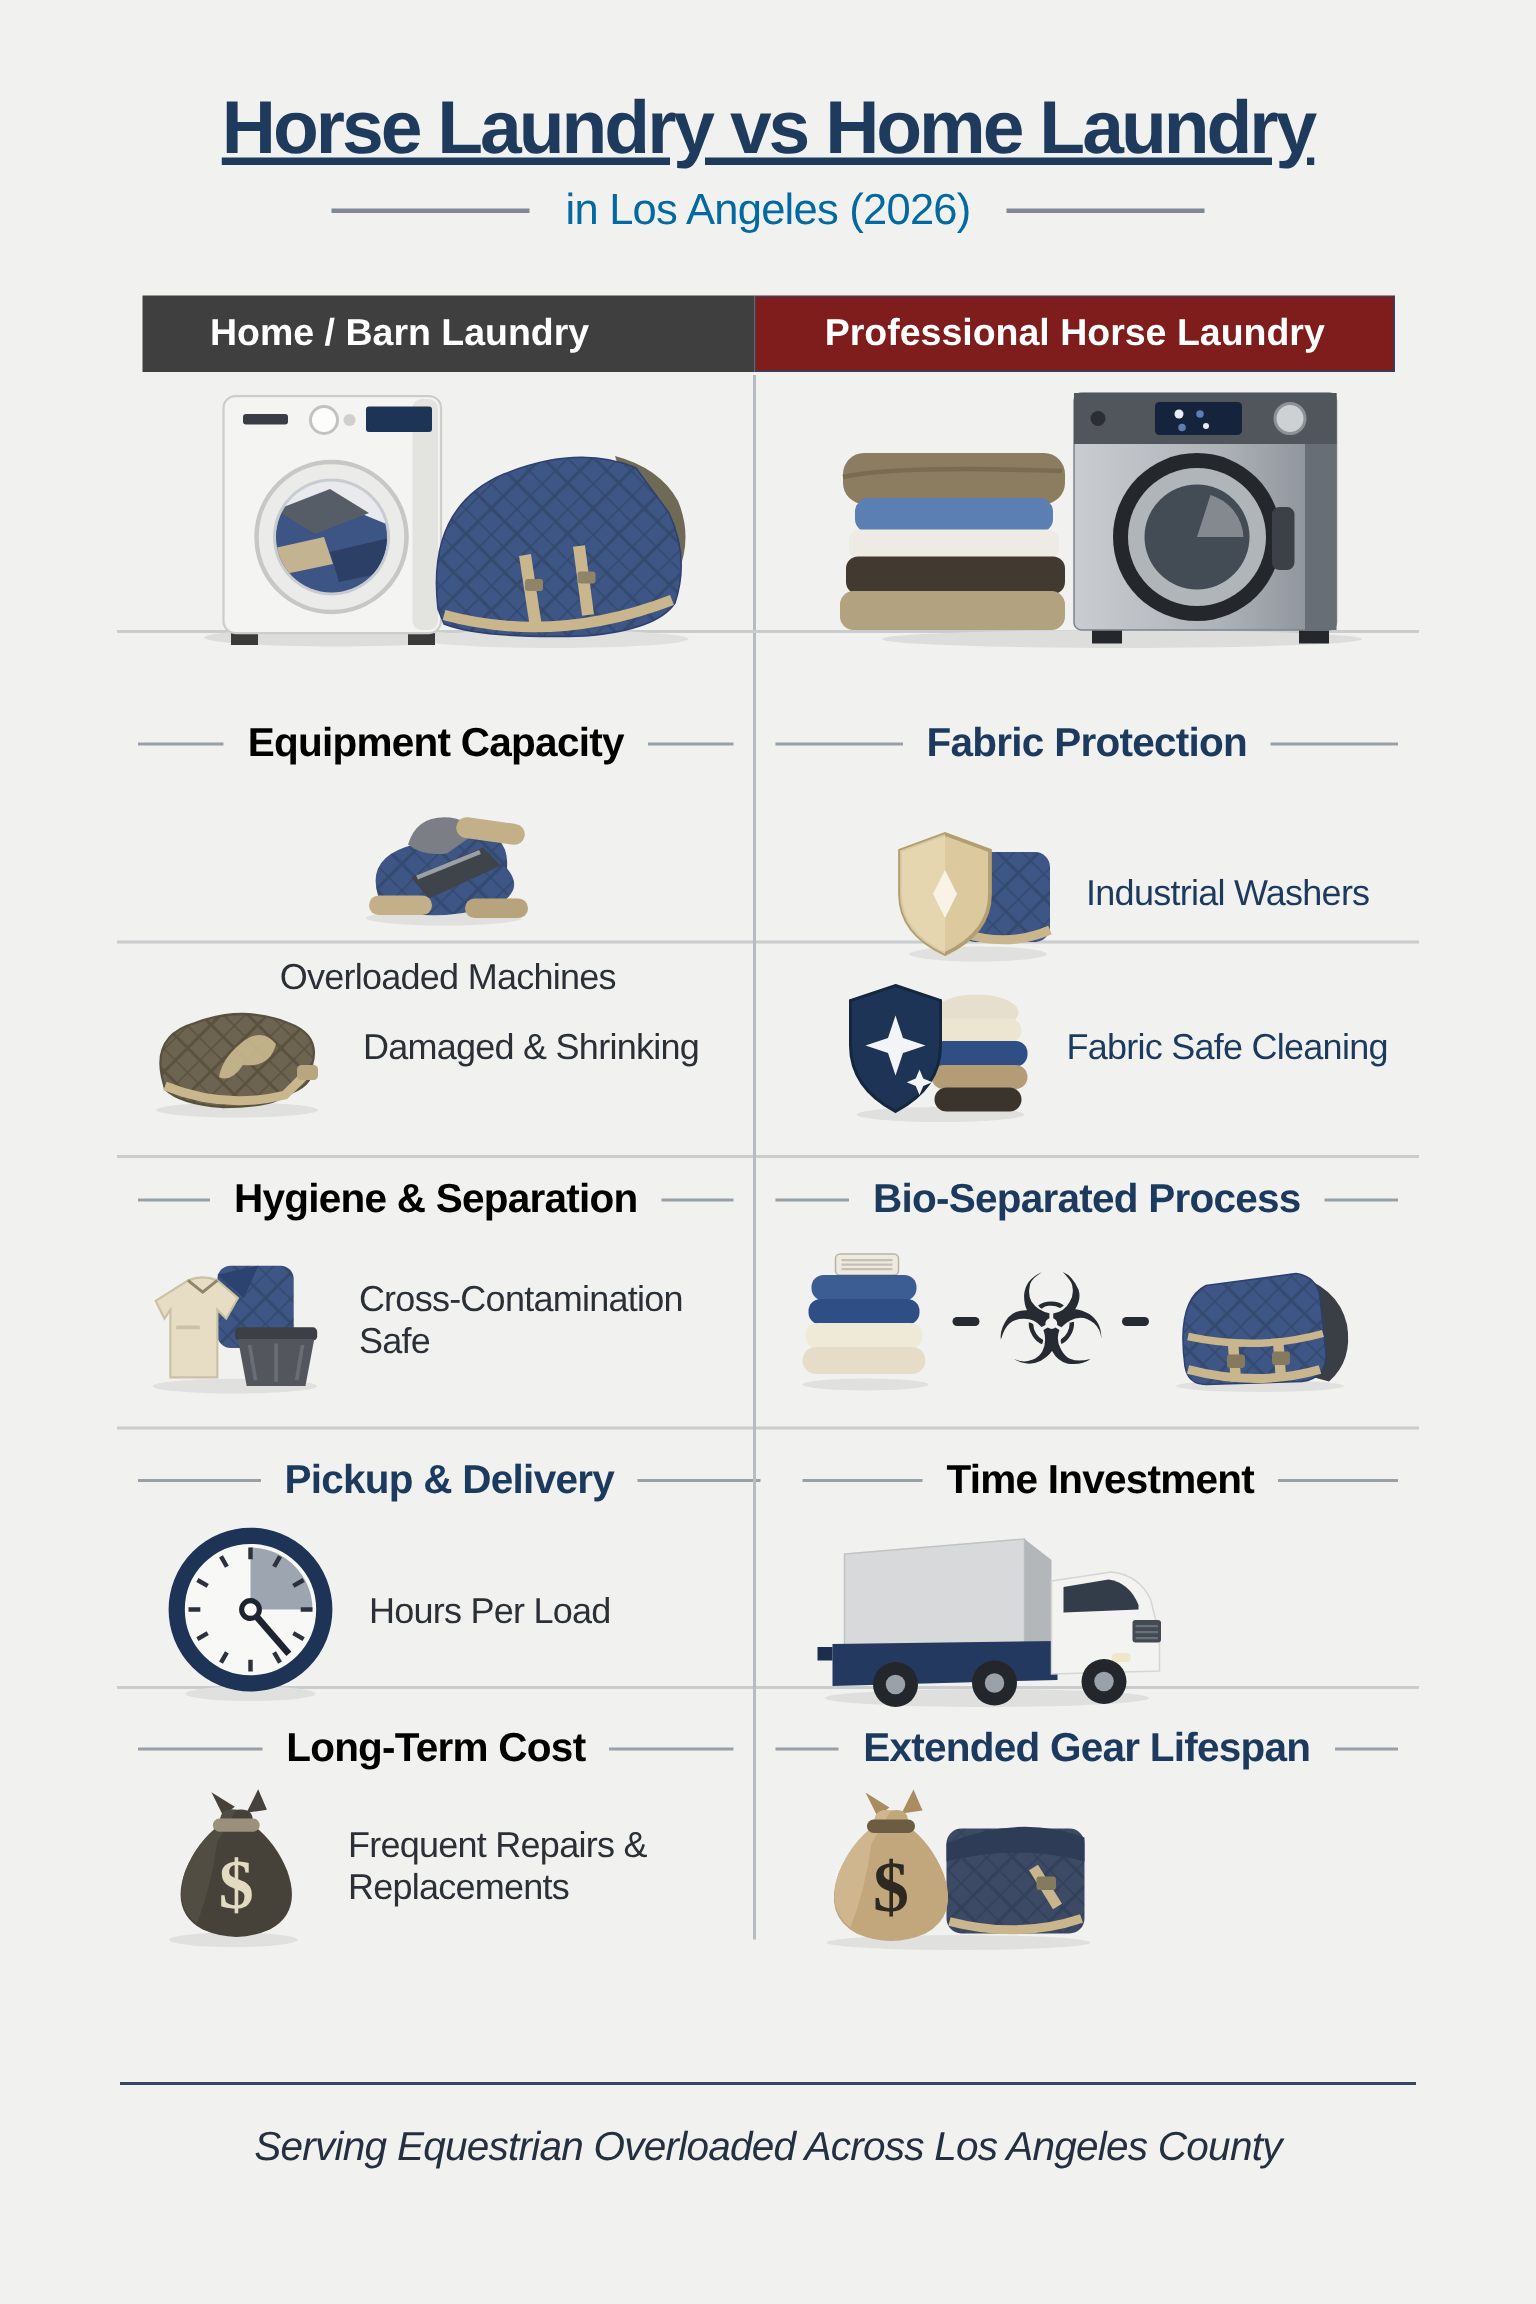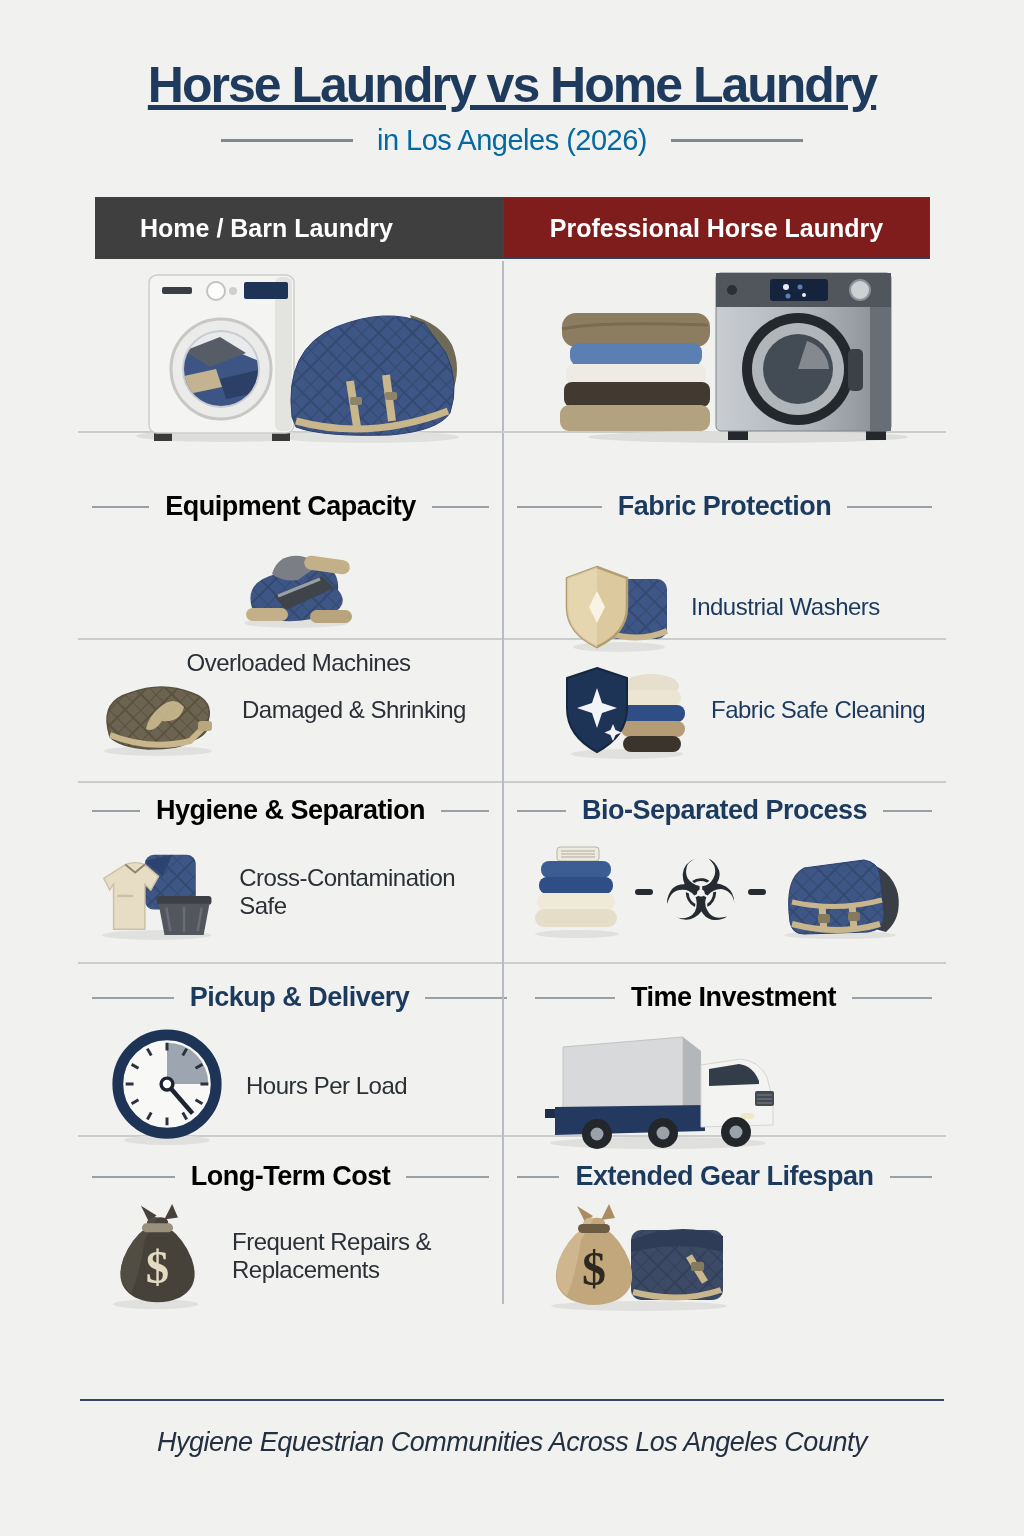--- a/index.html
+++ b/index.html
@@ -20,21 +20,21 @@
   }
   .subtitle-row {
     margin-top:10px;
     display:flex; align-items:center; justify-content:center; gap:24px;
   }
   .subtitle { font-size:29px; color:#0369a1; letter-spacing:-0.5px; }
   .sub-line { width:132px; height:3px; background:#7f8994; }
   
   .col-bars {
     margin:40px 94px 0 95px;
-    display:flex; height:62px;
+    display:flex; height:51px;
   }
   .col-bar { display:flex; align-items:center; color:#fff; font-size:25px; font-weight:bold; }
   .col-bar.left  { flex:0 0 408px; background:#3f3f3f; padding-left:45px; box-sizing:border-box; }
   .col-bar.right { flex:1; background:#7f1d1d; justify-content:center; box-shadow:inset 0 0 0 1px #2b4468; }
   
   .board { position:relative; margin:0 78px; width:868px; }
   .vline { position:absolute; left:424px; top:2px; width:2px; height:1043px; background:#b7bcc2; }
   .row { display:flex; box-sizing:border-box; }
   .half-l { width:425px; box-sizing:border-box; }
   .half-r { flex:1; box-sizing:border-box; }
@@ -195,21 +195,21 @@
             <path d="M18 72 Q10 46 42 38 Q54 20 80 28 Q106 30 104 54 Q116 68 98 78 Q60 90 30 82 Z" fill="url(#quiltNavy)"></path>
             <path d="M38 38 Q44 18 66 20 Q82 22 78 34 L64 44 Q48 46 38 38 Z" fill="#7b7f85"></path>
             <path d="M40 60 L88 40 L100 52 L52 74 Z" fill="#3f444b"></path>
             <path d="M44 60 L86 43" stroke="#9ba0a6" stroke-width="3" fill="none"></path>
             <rect x="70" y="22" width="46" height="14" rx="7" fill="#c4b088" transform="rotate(8 93 29)"></rect>
             <rect x="12" y="72" width="42" height="13" rx="6.5" fill="#c4b088"></rect>
             <rect x="76" y="74" width="42" height="13" rx="6.5" fill="#b7a37c"></rect>
           </svg>
           <div class="label dark">Overloaded Machines</div>
         </div>
-        <div class="half-r item" style="padding-left:58px;">
+        <div class="half-r item" style="padding-left:58px;justify-content:center;">
           <svg width="112" height="95" viewBox="0 0 112 95">
             <ellipse cx="58" cy="88" rx="46" ry="5" fill="#e0e0de"></ellipse>
             <rect x="46" y="20" width="60" height="60" rx="10" fill="url(#quiltNavy)"></rect>
             <path d="M48 74 Q78 84 106 72" stroke="#c9b68c" stroke-width="6" fill="none"></path>
             <path d="M36 8 L66 19 V48 Q66 74 36 88 Q6 74 6 48 V19 Z" fill="#dcca9e" stroke="#b29e70" stroke-width="2.5"></path>
             <path d="M36 8 L6 19 V48 Q6 74 36 88 Z" fill="#e9dcb8" opacity="0.7"></path>
             <path d="M36 32 L44 48 L36 64 L28 48 Z" fill="#f8f3e4"></path>
           </svg>
           <div class="label navy">Industrial Washers</div>
         </div>
@@ -393,15 +393,15 @@
             <path d="M55 20 Q43 18 44 30 Q28 42 20 62 Q12 86 28 98 Q38 72 42 42 Z" fill="#d2ba92" opacity="0.8"></path>
             <rect x="39" y="26" width="32" height="9" rx="4.5" fill="#6b5c42"></rect>
             <text x="55" y="87" font-size="48" font-weight="bold" fill="#2d2921" text-anchor="middle" font-family="Liberation Serif, serif">$</text>
           </svg>
         </div>
       </div>
     </div>
   </div>
 
   <div class="footer-line"></div>
-  <div class="tagline">Hygiene Equestrian Communities Across Los Angeles County</div>
+  <div class="tagline">Serving Equestrian Overloaded Across Los Angeles County</div>
 
 </div>
 
 </body></html>

